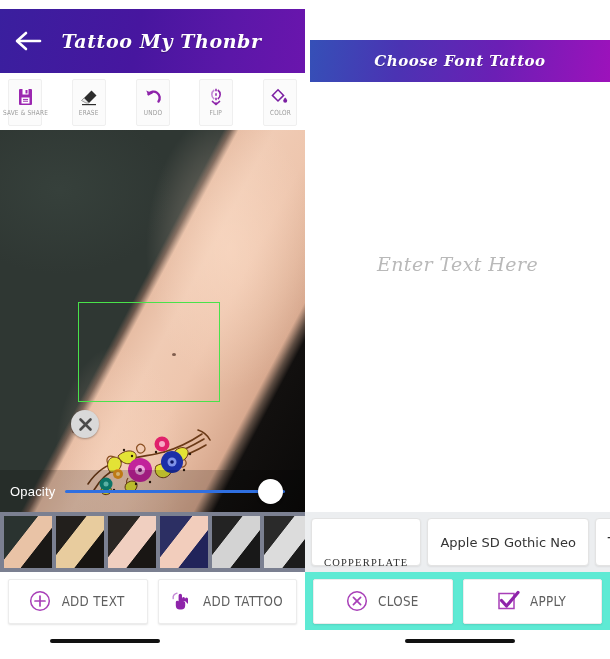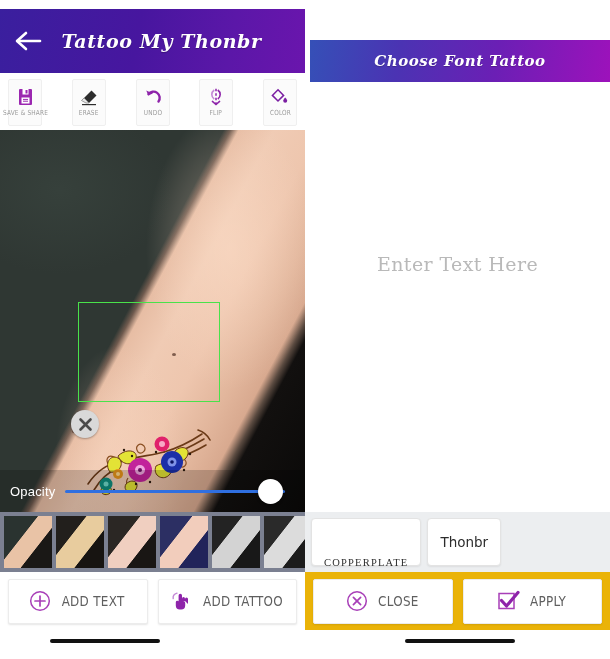--- a/index.html
+++ b/index.html
@@ -155,21 +155,21 @@
   .rp-title {
     color: #fff; font-size: 15px; letter-spacing: .5px;
     font-family: "DejaVu Serif", serif; font-style: italic; font-weight: bold;
     text-shadow: 0 1px 1px rgba(0,0,0,.22);
   }
   .rp-canvas {
     position: absolute; left: 0; top: 82px; width: 305px; height: 425px;
     background: #fff; display: flex; align-items: center; justify-content: center;
   }
   .enter-text {
-    font-family: "DejaVu Serif", serif; 
+    font-family: "DejaVu Serif", serif; font-style: italic;
     font-size: 19px; color: #b9b9b9; letter-spacing: .4px;
     margin-top: -62px;
   }
   .font-strip {
     position: absolute; left: 0; top: 512px; width: 305px; height: 60px;
     background: #eceef0; display: flex; align-items: center; gap: 6px;
     padding: 0 6px; overflow: hidden;
   }
   .font-chip {
     height: 48px; flex: 0 0 auto; background: #fff;
@@ -182,21 +182,21 @@
     font-family: "Liberation Serif", serif; font-size: 10.5px;
     letter-spacing: 1.2px; color: #2d2d2d; text-transform: uppercase;
     font-variant: small-caps;
     margin-top: 40px;
   }
   .chip-plain { font-family: "DejaVu Sans", sans-serif; font-size: 13px; color: #343434; }
   .chip-thon { font-family: "DejaVu Sans", sans-serif; font-size: 13.5px; color: #2c2c2c; }
   .rp-actions {
     position: absolute; left: 0; top: 572px; width: 305px; height: 58px;
     display: flex; align-items: center; justify-content: space-between;
-    padding: 0 8px; background: #eab308;
+    padding: 0 8px; background: #5eead4;
   }
 
   svg { display: block; }
 </style>
 </head>
 <body>
 
 <div class="screen">
 
   <div class="panel-left">
@@ -404,20 +404,23 @@
 
     <div class="rp-canvas">
       <span class="enter-text">Enter Text Here</span>
     </div>
 
     <div class="font-strip">
       <div class="font-chip">
         <span class="chip-copperplate">Copperplate</span>
       </div>
       <div class="font-chip">
+        <span class="chip-plain">Apple SD Gothic Neo</span>
+      </div>
+      <div class="font-chip">
         <span class="chip-thon">Thonbr</span>
       </div>
     </div>
 
     <div class="rp-actions">
       <div class="act-btn">
         <span>
           <svg width="22" height="22" viewBox="0 0 22 22">
             <circle cx="11" cy="11" r="9.3" fill="none" stroke="#a83fb8" stroke-width="1.5"></circle>
             <line x1="7.4" y1="7.4" x2="14.6" y2="14.6" stroke="#a83fb8" stroke-width="1.7" stroke-linecap="round"></line>

